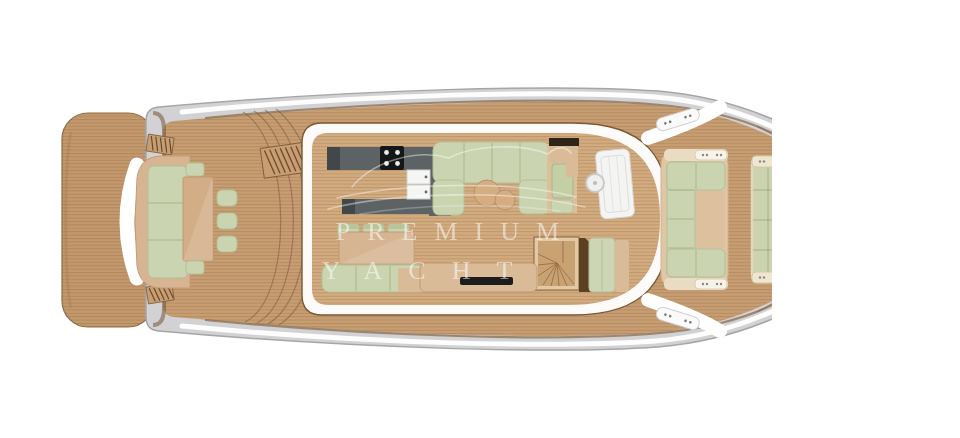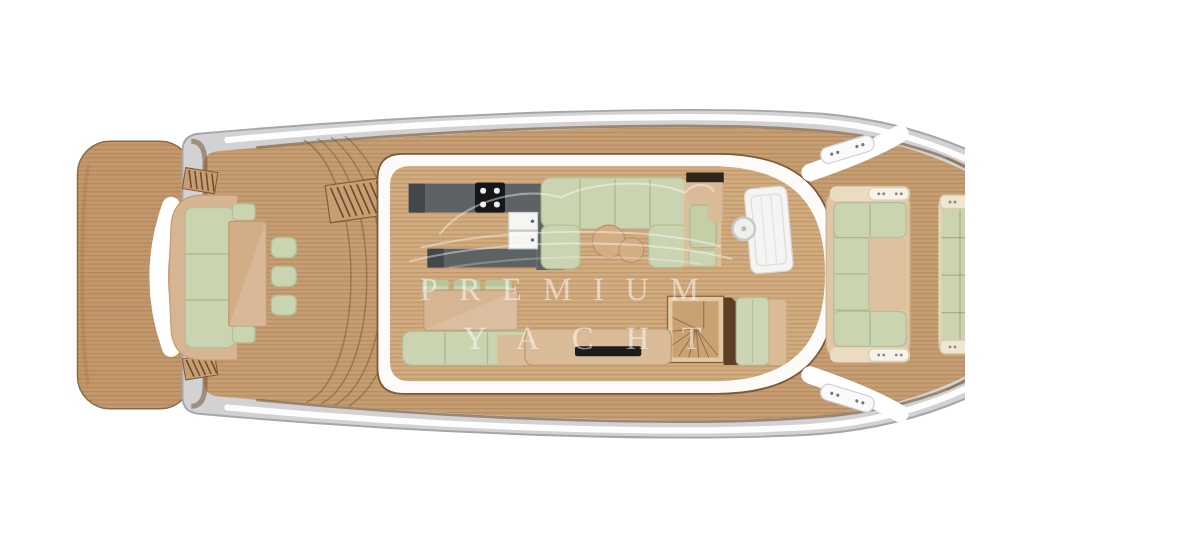--- a/index.html
+++ b/index.html
@@ -2,21 +2,21 @@
 <html><head>
 <meta charset="utf-8">
 <style>
   html,body{margin:0;padding:0;background:#ffffff;}
   #stage{position:relative;width:772px;height:438px;background:#ffffff;overflow:hidden;
          font-family:"Liberation Sans",sans-serif;}
   #plan-svg{position:absolute;left:0;top:0;}
   .wm{position:absolute;color:rgba(255,255,255,0.52);font-family:"Liberation Serif",serif;
       font-weight:400;text-align:center;pointer-events:none;white-space:nowrap;}
   #wm1{left:300px;top:217px;width:312px;font-size:26px;letter-spacing:17px;}
-  #wm2{left:312px;top:256px;width:268px;font-size:26px;letter-spacing:26px;padding-left:33px;}
+  #wm2{left:296px;top:256px;width:268px;font-size:26px;letter-spacing:26px;}
 </style>
 </head>
 <body>
 
 <div id="stage">
 <svg id="plan-svg" width="960" height="438" viewBox="0 0 960 438">
   <defs>
     <pattern id="planks" width="6" height="3.4" patternUnits="userSpaceOnUse">
       <rect width="6" height="1" fill="rgba(110,72,38,0.20)"></rect>
     </pattern>

